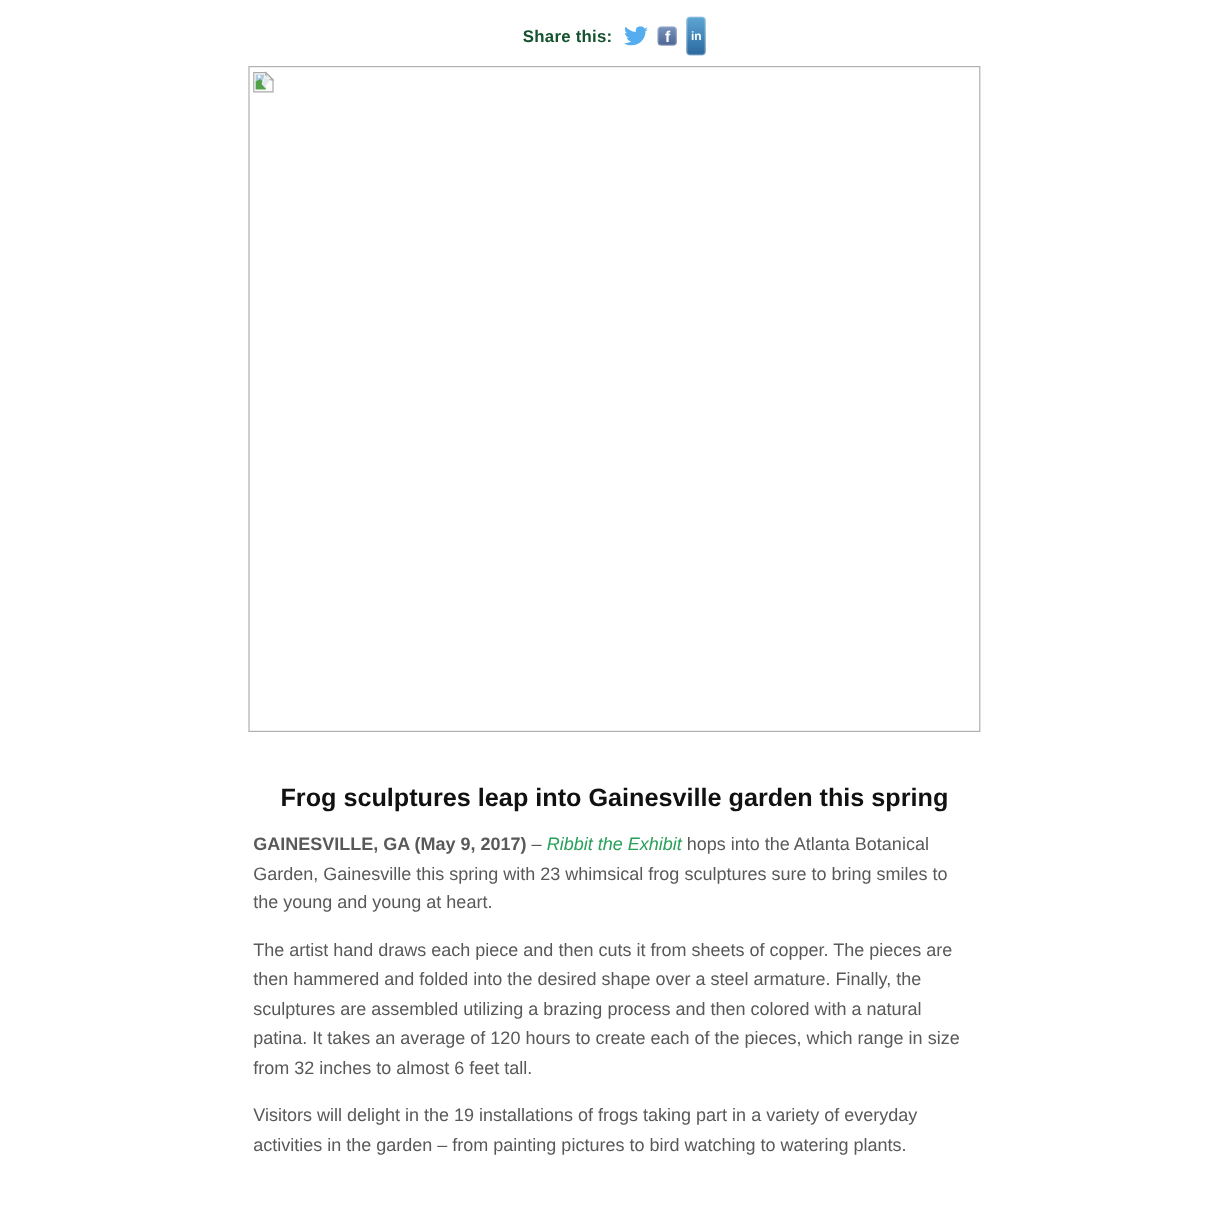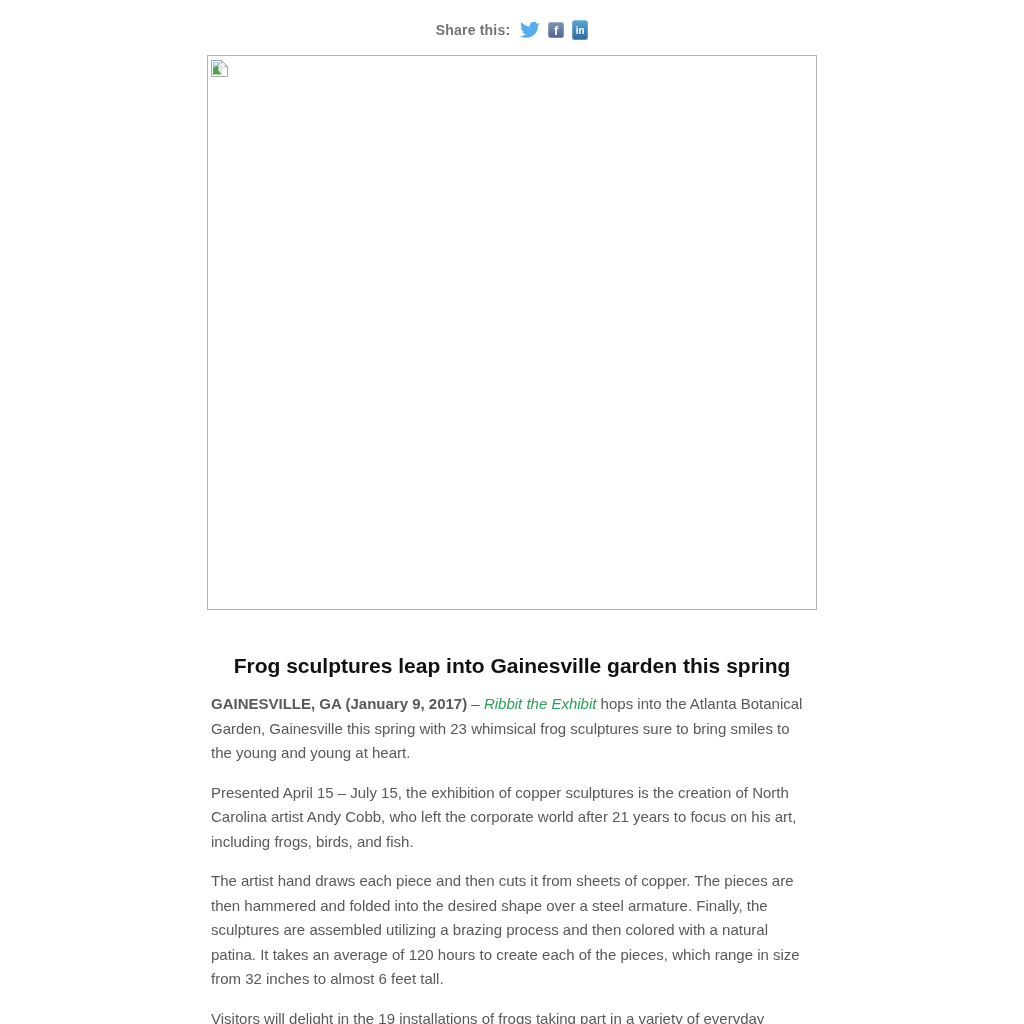--- a/index.html
+++ b/index.html
@@ -26,21 +26,21 @@
   .share-row {
     display: flex;
     justify-content: center;
     align-items: center;
     padding-top: 20px;
     height: 40px;
   }
   .share-label {
     font-size: 14px;
     font-weight: bold;
-    color: #737373;
+    color: #14532d;
     margin-right: 10px;
     letter-spacing: 0.2px;
   }
   .share-icons {
     display: flex;
     align-items: center;
     gap: 8px;
   }
   .icon-btn {
     display: inline-flex;
@@ -58,21 +58,21 @@
     font-size: 13px;
     font-weight: bold;
     display: flex;
     align-items: flex-end;
     justify-content: center;
     line-height: 14px;
     overflow: hidden;
   }
   .li-badge {
     width: 16px;
-    height: 20px;
+    height: 32px;
     border-radius: 3px;
     background: linear-gradient(#5ea6d4, #2b689e);
     box-shadow: inset 0 0 0 1px rgba(255,255,255,0.25);
     color: #ffffff;
     font-size: 10px;
     font-weight: bold;
     display: flex;
     align-items: center;
     justify-content: center;
   }
@@ -146,23 +146,22 @@
           <path d="M3 9l4-2.2 4.5 5.5v3.2H3z" fill="#55a04a"></path>
           <path d="M10.5 3.5l5 5-4.5 6-3-3.5z" fill="#ffffff" opacity="0.85"></path>
           <path d="M11 5l3.5 3.5-4 5-2-2.5z" fill="#e2e8ee"></path>
         </svg>
       </span>
     </div>
 
     <div class="article">
       <h2 class="article-title">Frog sculptures leap into Gainesville garden this spring</h2>
 
-      <p><span class="lead-bold">GAINESVILLE, GA (January 9, 2017)</span><span> – </span><a class="ribbit-link">Ribbit the Exhibit</a><span> hops into the Atlanta Botanical Garden, Gainesville this spring with 23 whimsical frog sculptures sure to bring smiles to the young and young at heart.</span></p>
+      <p><span class="lead-bold">GAINESVILLE, GA (May 9, 2017)</span><span> – </span><a class="ribbit-link">Ribbit the Exhibit</a><span> hops into the Atlanta Botanical Garden, Gainesville this spring with 23 whimsical frog sculptures sure to bring smiles to the young and young at heart.</span></p>
 
-      <p>Presented April 15 – July 15, the exhibition of copper sculptures is the creation of North Carolina artist Andy Cobb, who left the corporate world after 21 years to focus on his art, including frogs, birds, and fish.</p>
 
       <p>The artist hand draws each piece and then cuts it from sheets of copper. The pieces are then hammered and folded into the desired shape over a steel armature. Finally, the sculptures are assembled utilizing a brazing process and then colored with a natural patina. It takes an average of 120 hours to create each of the pieces, which range in size from 32 inches to almost 6 feet tall.</p>
 
       <p>Visitors will delight in the 19 installations of frogs taking part in a variety of everyday activities in the garden – from painting pictures to bird watching to watering plants.</p>
     </div>
 
   </div>
 </div>
 
 </body></html>

